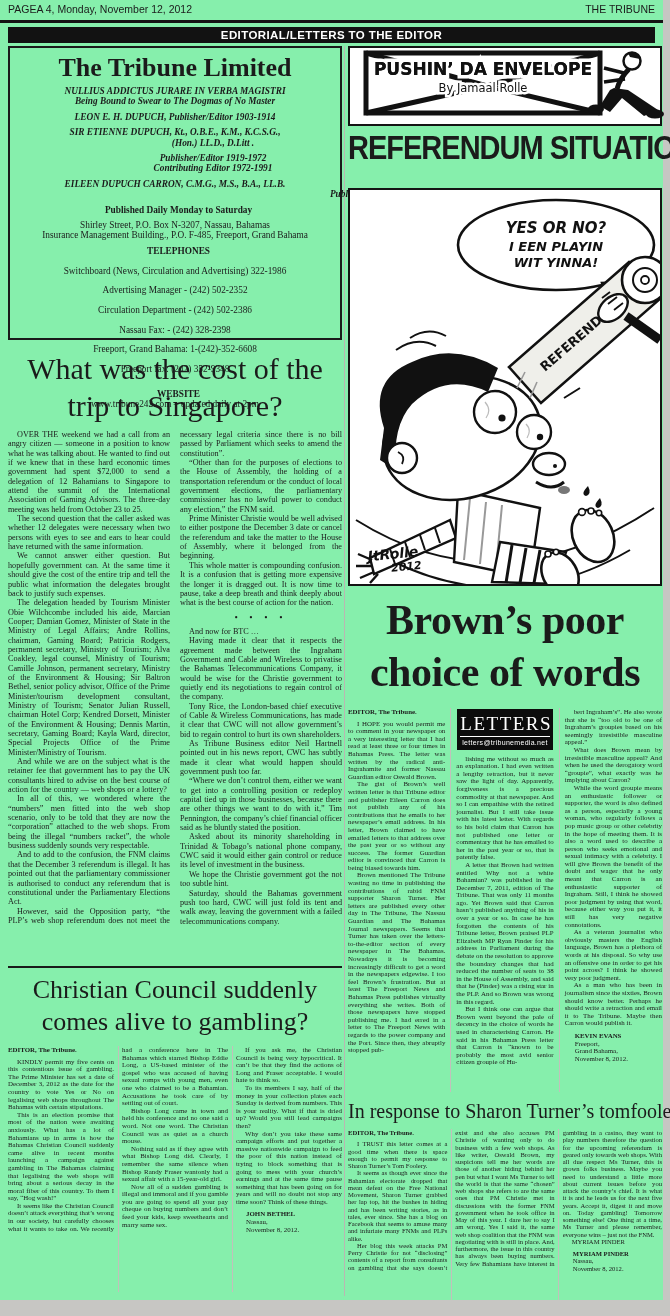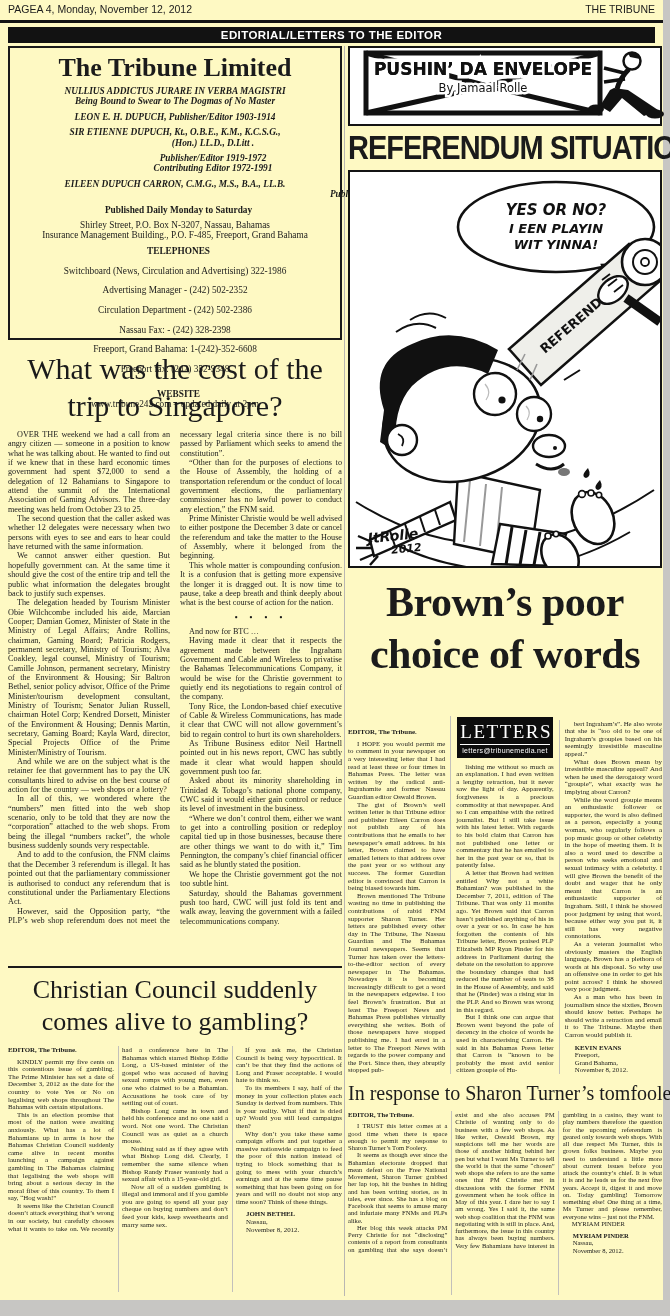--- a/index.html
+++ b/index.html
@@ -1,18 +1,18 @@
 <!DOCTYPE html>
 <html><head>
 <meta charset="utf-8">
 <style>
   html,body{margin:0;padding:0;background:#9a9a9a;}
   .page{position:relative;width:670px;height:1316px;background:#c7c6c3;overflow:hidden;
         font-family:"Liberation Serif",serif;color:#1b1b1b;}
-  .paper{position:absolute;left:0;top:0;width:663px;height:1302px;background:#fef9c3;}
+  .paper{position:absolute;left:0;top:0;width:663px;height:1302px;background:#86efac;}
 
   
   .topbar{position:absolute;left:0;top:2px;width:663px;height:16px;
           font-family:"Liberation Sans",sans-serif;font-size:10.5px;}
   .topbar .l{position:absolute;left:8px;top:1px;}
   .topbar .r{position:absolute;right:8px;top:1px;}
   .top-rule{position:absolute;left:0;top:20px;width:663px;height:3px;background:#141414;}
   .banner{position:absolute;left:8px;top:27px;width:647px;height:16px;background:#121212;
           color:#fff;font-family:"Liberation Sans",sans-serif;font-weight:bold;font-size:11.5px;
           text-align:center;line-height:16px;letter-spacing:.4px;}
@@ -47,26 +47,26 @@
   .signature{margin-top:5px;}
   .sig-name{margin:0 0 0 10px;font-weight:bold;text-indent:0;}
   .sig-line{margin:0 0 0 10px;text-indent:0;}
 
   
   .rightcol{position:absolute;left:348px;top:46px;width:314px;}
   .comic-box{box-sizing:border-box;width:314px;height:80px;border:2px solid #141414;background:#fff;padding-left:8px;}
   .cartoon-title{margin-top:4px;font-family:"Liberation Sans",sans-serif;font-weight:900;
                  font-size:29px;letter-spacing:-1px;transform:scaleY(1.12);transform-origin:left top;
                  white-space:nowrap;}
-  .cartoon-box{box-sizing:border-box;margin-top:7px;width:314px;height:398px;border:2px solid #141414;
+  .cartoon-box{box-sizing:border-box;margin-top:25px;width:314px;height:398px;border:2px solid #141414;
                background:#fff;overflow:hidden;}
 
   .h-brown{margin:8px 0 10px;text-align:center;font-size:42px;line-height:52px;font-weight:bold;
            letter-spacing:-.5px;}
-  .brown-cols{display:flex;height:384px;overflow:hidden;font-size:6.9px;line-height:7.6px;align-items:flex-end;}
+  .brown-cols{display:flex;height:384px;overflow:hidden;font-size:6.9px;line-height:7.6px;}
   .bcol{flex:1;min-width:0;padding:0 5px;border-left:1px solid #c2c0bb;overflow:hidden;}
   .bcol:first-child{border-left:none;padding-left:0;}
   .bcol:last-child{padding-right:0;}
 
   .letters-box{background:#0c0c0c;color:#fff;text-align:center;margin:1px 1px 5px;padding:4px 3px 3px;}
   .letters-title{font-size:19px;line-height:21px;letter-spacing:1.5px;border-bottom:1px solid #fff;
                  padding-bottom:2px;margin-bottom:2px;font-family:"Liberation Serif",serif;}
   .letters-email{font-family:"Liberation Sans",sans-serif;font-size:7px;letter-spacing:.3px;}
 
   .h-turner{margin:8px 0 6px;text-align:center;font-size:20px;line-height:23px;font-weight:normal;
@@ -144,22 +144,22 @@
             <p class="para">“Other than for the purposes of elections to the House of Assembly, the holding of a transportation referendum or the conduct of local government elections, the parliamentary commissioner has no lawful power to conduct any election,” the FNM said.</p>
             <p class="para">Prime Minister Christie would be well advised to either postpone the December 3 date or cancel the referendum and take the matter to the House of Assembly, where it belonged from the beginning.</p>
             <p class="para">This whole matter is compounding confusion. It is a confusion that is getting more expensive the longer it is dragged out. It is now time to pause, take a deep breath and think deeply about what is the best course of action for the nation.</p>
           </div>
         <p class="dots">• • • •</p>
         <div>
             <p class="para">And now for BTC …</p>
             <p class="para">Having made it clear that it respects the agreement made between the Ingraham Government and Cable and Wireless to privatise the Bahamas Telecommunications Company, it would be wise for the Christie government to quietly end its negotiations to regain control of the company.</p>
             <p class="para">Tony Rice, the London-based chief executive of Cable &amp; Wireless Communications, has made it clear that CWC will not allow government’s bid to regain control to hurt its own shareholders.</p>
             <p class="para">As Tribune Business editor Neil Hartnell pointed out in his news report, CWC has subtly made it clear what would happen should government push too far.</p>
+            <p class="para">“Where we don’t control them, either we want to get into a controlling position or redeploy capital tied up in those businesses, because there are other things we want to do with it,” Tim Pennington, the company’s chief financial officer said as he bluntly stated the position.</p>
             <p class="para">Asked about its minority shareholding in Trinidad &amp; Tobago’s national phone company, CWC said it would either gain control or reduce its level of investment in the business.</p>
-            <p class="para">“Where we don’t control them, either we want to get into a controlling position or redeploy capital tied up in those businesses, because there are other things we want to do with it,” Tim Pennington, the company’s chief financial officer said as he bluntly stated the position.</p>
             <p class="para">We hope the Christie government got the not too subtle hint.</p>
             <p class="para">Saturday, should the Bahamas government push too hard, CWC will just fold its tent and walk away, leaving the government with a failed telecommunications company.</p>
           </div>
       </div>
 
       <div class="sect-rule"></div>
       <h2 class="h-council">Christian Council suddenly comes alive to gambling?</h2>
 
       <div class="council-cols">
         <p class="para salutation">EDITOR, The Tribune.</p>

